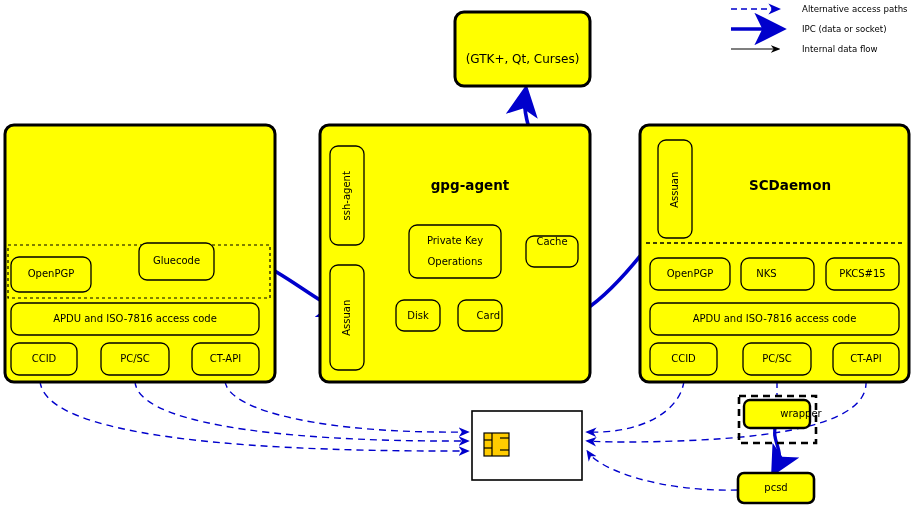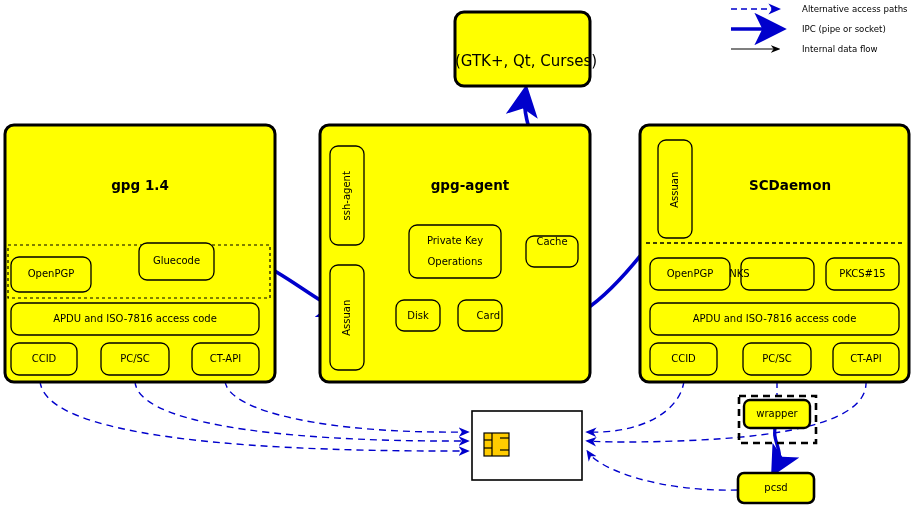--- a/index.html
+++ b/index.html
@@ -5,21 +5,21 @@
   html,body{margin:0;padding:0;background:#fff;}
   body{width:914px;height:508px;position:relative;overflow:hidden;
        font-family:"DejaVu Sans","Liberation Sans",sans-serif;}
   #stage{position:absolute;left:0;top:0;width:914px;height:508px;}
   svg.layer{position:absolute;left:0;top:0;width:914px;height:508px;overflow:visible;}
   #edges{z-index:1;}
   #nodes{z-index:2;}
   .lbl{position:absolute;z-index:3;color:#000;text-align:center;
        white-space:nowrap;pointer-events:none;line-height:1.15;}
   .ttl{font-weight:bold;font-size:13.5px;}
-  .sub{font-size:15px;}
+  .sub{font-size:12px;}
   .sm{font-size:10px;}
   .vert{transform-origin:center center;transform:rotate(-90deg);}
   .legtxt{position:absolute;z-index:3;font-size:8.6px;color:#000;white-space:nowrap;margin-left:12px;}
 </style>
 </head>
 <body>
 
 <div id="stage">
 
   <svg class="layer" id="edges" viewBox="0 0 914 508">
@@ -206,47 +206,46 @@
     <g>
       <line x1="731" y1="29" x2="776" y2="29" stroke="#0000CC" stroke-width="3.6" marker-end="url(#mBlueThick)"></line>
     </g>
     <g>
       <line x1="731" y1="49" x2="778" y2="49" stroke="#000" stroke-width="1.2" marker-end="url(#mBlack)"></line>
     </g>
   </svg>
 
   <div class="lbl sub" style="left:455px;top:53px;width:135px;">(GTK+, Qt, Curses)</div>
 
-  <div class="lbl ttl" style="left:5px;top:178px;width:270px;">gpg 1.4</div>
   <div class="lbl sm" style="left:11px;top:268px;width:80px;">OpenPGP</div>
   <div class="lbl sm" style="left:139px;top:255px;width:75px;">Gluecode</div>
   <div class="lbl sm" style="left:11px;top:313px;width:248px;">APDU and ISO-7816 access code</div>
   <div class="lbl sm" style="left:11px;top:353px;width:66px;">CCID</div>
   <div class="lbl sm" style="left:101px;top:353px;width:68px;">PC/SC</div>
   <div class="lbl sm" style="left:192px;top:353px;width:67px;">CT-API</div>
 
   <div class="lbl ttl" style="left:380px;top:178px;width:180px;">gpg-agent</div>
   <div class="lbl sm vert" style="left:297px;top:190px;width:100px;">ssh-agent</div>
   <div class="lbl sm vert" style="left:297px;top:312px;width:100px;">Assuan</div>
   <div class="lbl sm" style="left:409px;top:235px;width:92px;">Private Key</div>
   <div class="lbl sm" style="left:409px;top:256px;width:92px;">Operations</div>
   <div class="lbl sm" style="left:526px;top:236px;width:52px;">Cache</div>
   <div class="lbl sm" style="left:396px;top:310px;width:44px;">Disk</div>
   <div class="lbl sm" style="left:456px;top:310px;width:44px;text-align:right;">Card</div>
 
   <div class="lbl ttl" style="left:700px;top:178px;width:180px;">SCDaemon</div>
   <div class="lbl sm vert" style="left:625px;top:184px;width:100px;">Assuan</div>
   <div class="lbl sm" style="left:650px;top:268px;width:80px;">OpenPGP</div>
-  <div class="lbl sm" style="left:714px;top:268px;width:51px;">NKS</div>
+  <div class="lbl sm" style="left:741px;top:268px;width:51px;">NKS</div>
   <div class="lbl sm" style="left:826px;top:268px;width:73px;">PKCS#15</div>
   <div class="lbl sm" style="left:650px;top:313px;width:249px;">APDU and ISO-7816 access code</div>
   <div class="lbl sm" style="left:650px;top:353px;width:67px;">CCID</div>
   <div class="lbl sm" style="left:743px;top:353px;width:68px;">PC/SC</div>
   <div class="lbl sm" style="left:833px;top:353px;width:66px;">CT-API</div>
 
-  <div class="lbl sm" style="left:744px;top:408px;width:66px;">wrapper</div>
+  <div class="lbl sm" style="left:744px;top:408px;width:66px;padding-left:24px;">wrapper</div>
   <div class="lbl sm" style="left:738px;top:482px;width:76px;">pcsd</div>
 
   <div class="legtxt" style="left:790px;top:4px;">Alternative access paths</div>
-  <div class="legtxt" style="left:790px;top:24px;">IPC (pipe or socket)</div>
+  <div class="legtxt" style="left:790px;top:24px;">IPC (data or socket)</div>
   <div class="legtxt" style="left:790px;top:44px;">Internal data flow</div>
 
 </div>
 
 </body></html>

